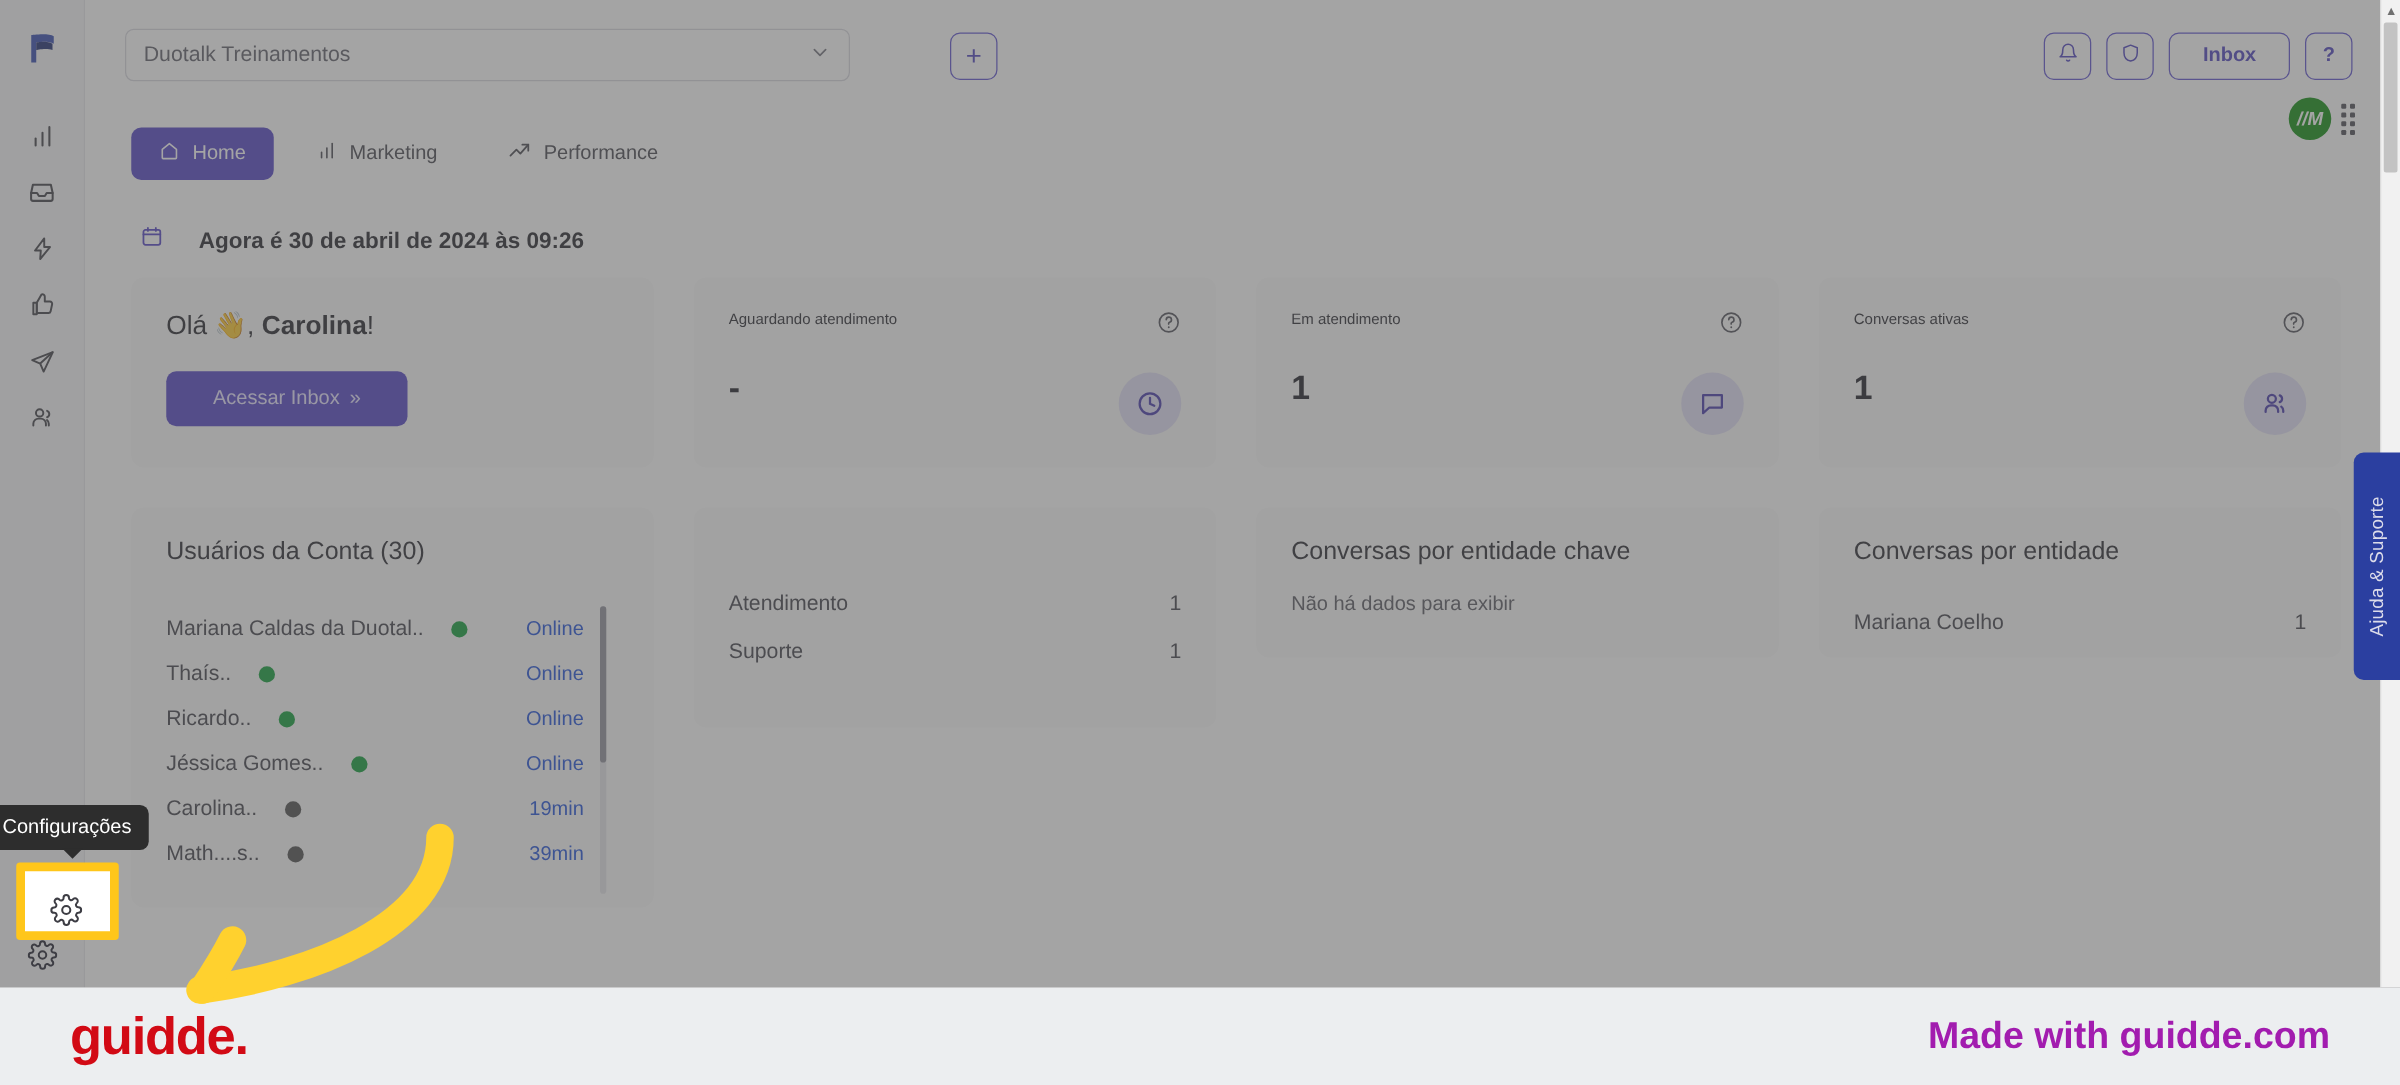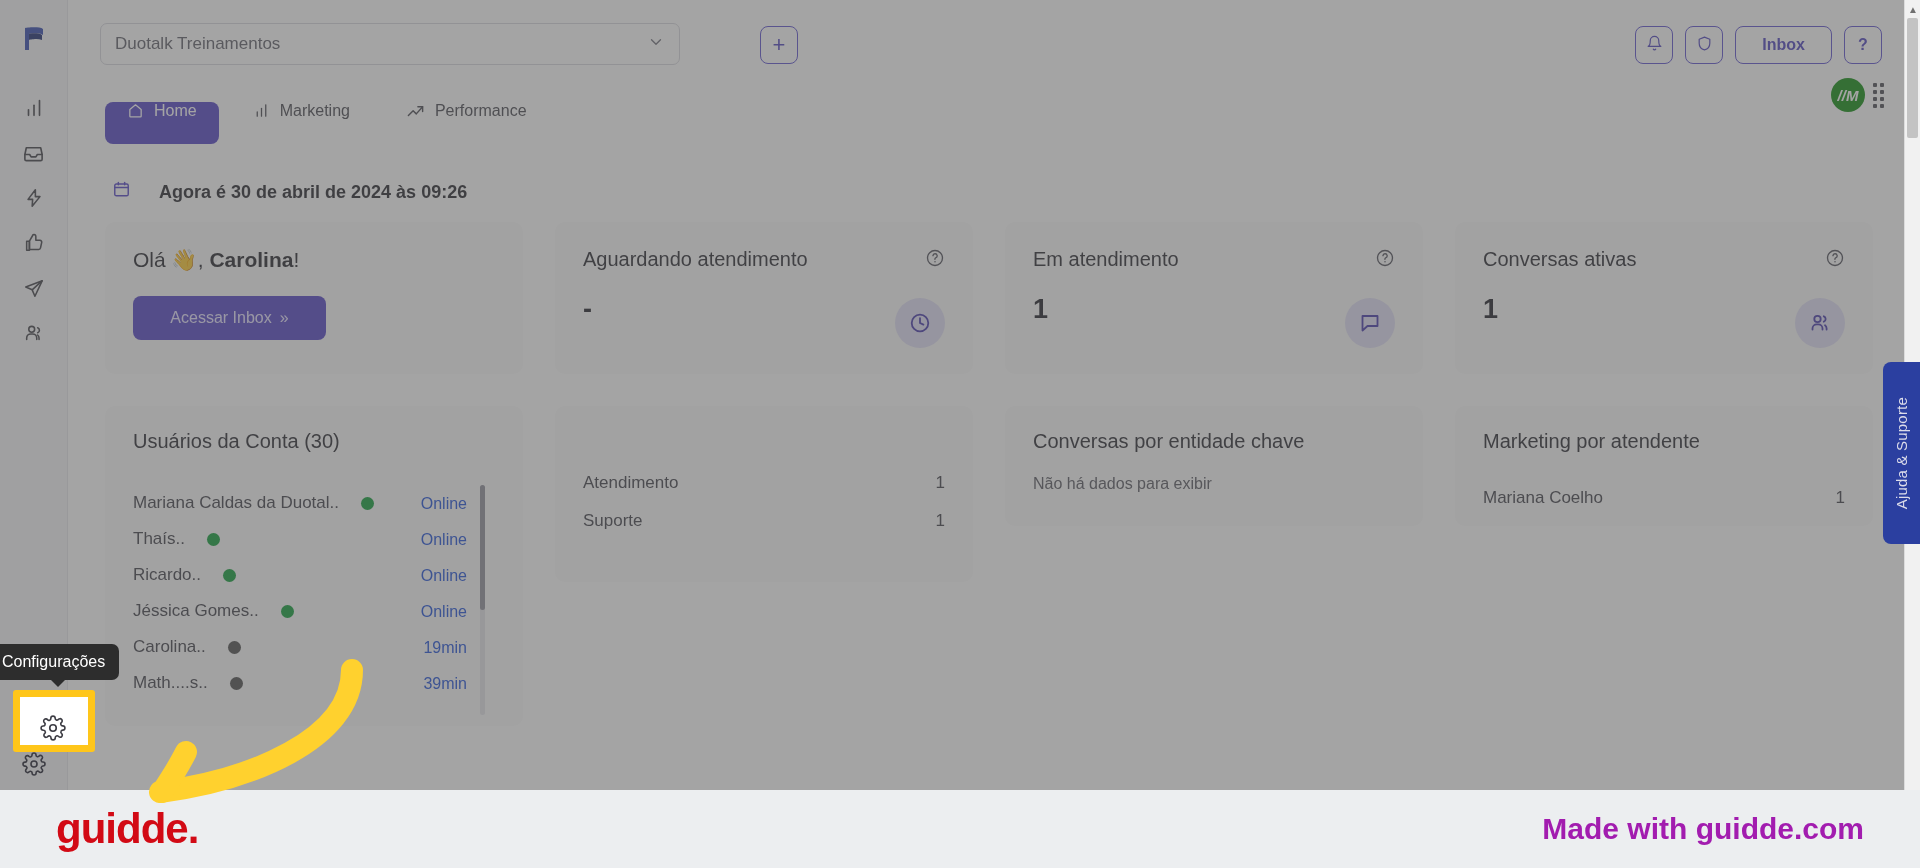--- a/index.html
+++ b/index.html
@@ -90,21 +90,21 @@
     width: 34px; height: 34px; border-radius: 50%;
     background: #0a8a0a; color: #fff; font-size: 15px; font-weight: bold;
     display: flex; align-items: center; justify-content: center; font-style: italic;
   }
   .grip { display: grid; grid-template-columns: repeat(2, 4px); gap: 3px; }
   .grip i { width: 4px; height: 4px; background: #4a4a52; border-radius: 1px; display: block; }
 
   
   #tabs { position: absolute; left: 105px; top: 102px; display: flex; align-items: center; gap: 12px; }
   .tab {
-    display: flex; align-items: flex-start; gap: 10px;
+    display: flex; align-items: center; gap: 10px;
     padding: 0 22px; height: 42px; border-radius: 8px;
     font-size: 16px; color: #44444c;
   }
   .tab.active { background: #4f3fc4; color: #ffffff; }
 
   
   #dateline {
     position: absolute; left: 112px; top: 180px;
     display: flex; align-items: center; gap: 28px;
     font-size: 18px; font-weight: bold; color: #1f1f26;
@@ -123,21 +123,21 @@
 
   .hello-title { font-size: 21px; color: #1f1f26; }
   .hello-title b { font-weight: bold; }
   .hello-btn {
     margin-top: 24px; width: 193px; height: 44px; border-radius: 8px;
     background: #4f3fc4; color: #e6e2ff; font-size: 16px;
     display: flex; align-items: center; justify-content: center; gap: 8px;
   }
 
   .stat-head { display: flex; align-items: flex-start; justify-content: space-between; }
-  .stat-title { font-size: 20px; color: #24242c; }
+  .stat-title { font-size: 12px; color: #24242c; }
   .q-icon { color: #4c4c56; }
   .stat-value { margin-top: 22px; font-size: 27px; font-weight: bold; color: #1a1a22; }
   .stat-badge {
     position: absolute; right: 28px; bottom: 26px; width: 50px; height: 50px;
     border-radius: 50%; background: #e0ddf6;
     display: flex; align-items: center; justify-content: center; color: #4133a8;
   }
 
   .card-title { font-size: 20px; color: #24242c; }
   .kv-list { margin-top: 34px; }
@@ -536,21 +536,21 @@
             </div>
           </div>
         </div>
 
         <div class="card tall" style="height:120px;">
           <div class="card-title">Conversas por entidade chave</div>
           <div class="empty-msg">Não há dados para exibir</div>
         </div>
 
         <div class="card tall" style="height:120px;">
-          <div class="card-title">Marketing por atendente</div>
+          <div class="card-title">Conversas por entidade</div>
           <div class="kv-list" style="margin-top:26px;">
             <div class="kv">
               <span>Mariana Coelho</span>
               <span class="v">1</span>
             </div>
           </div>
         </div>
       </div>
     </div>
 

